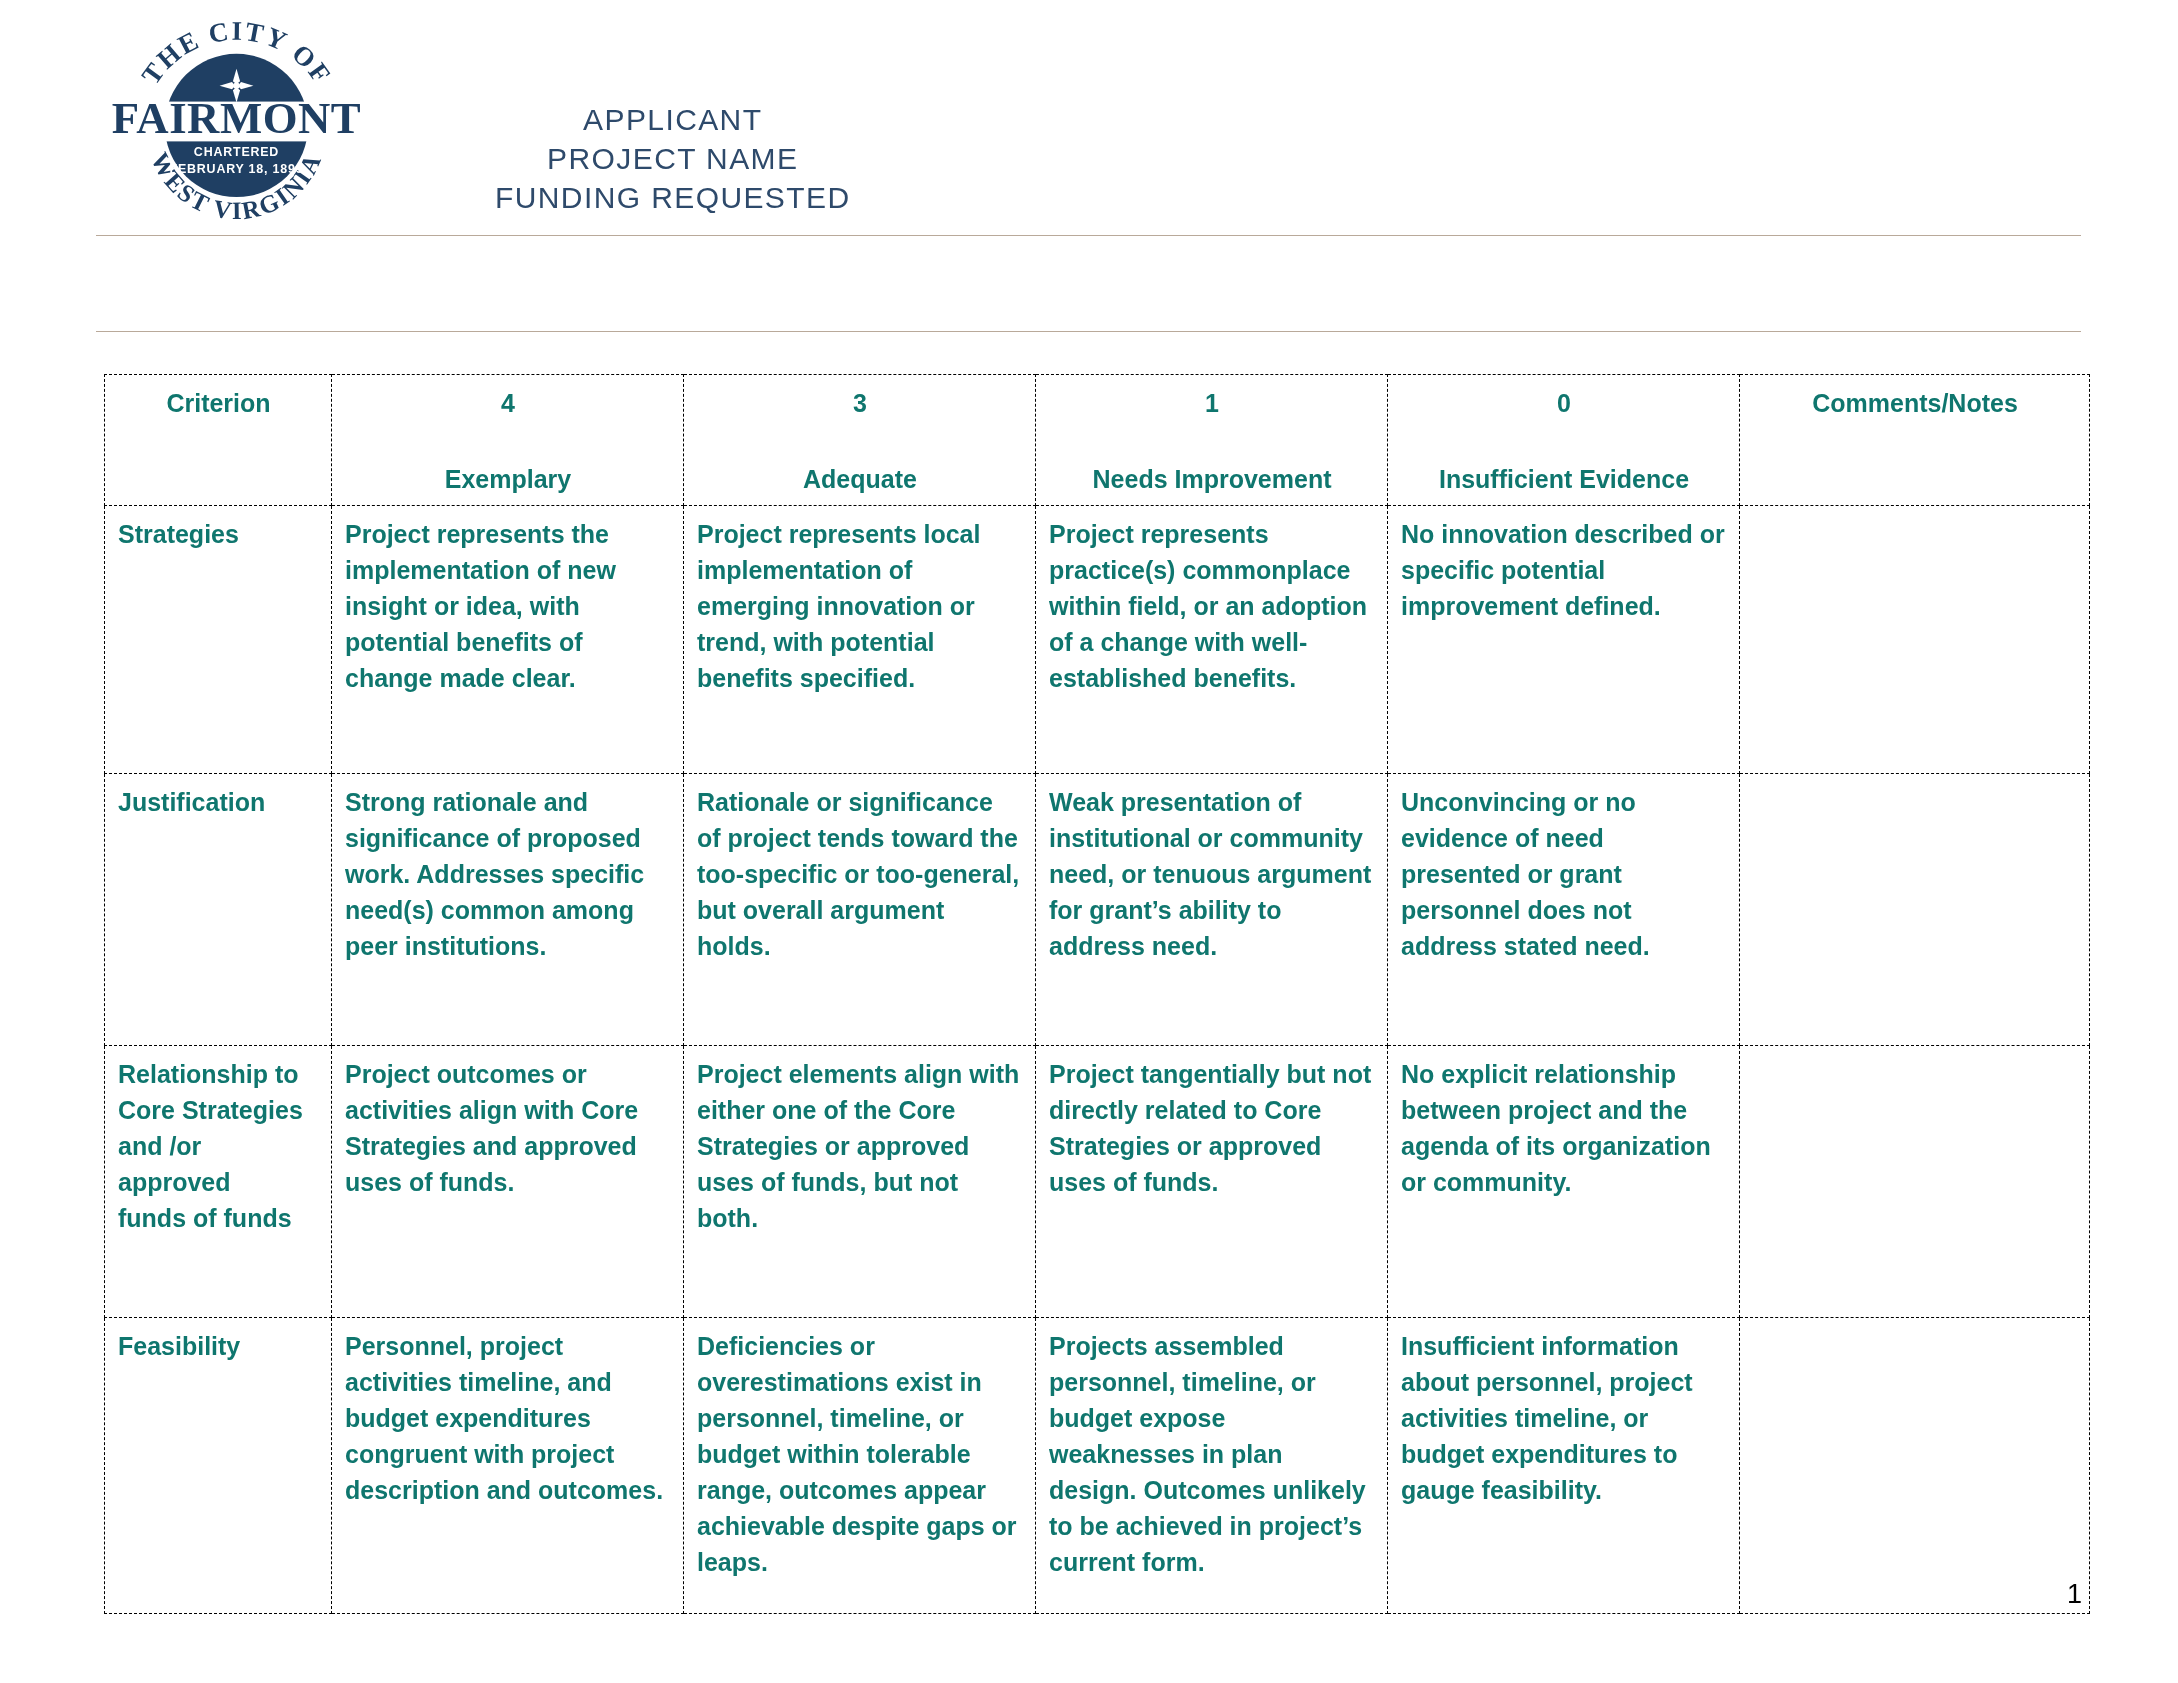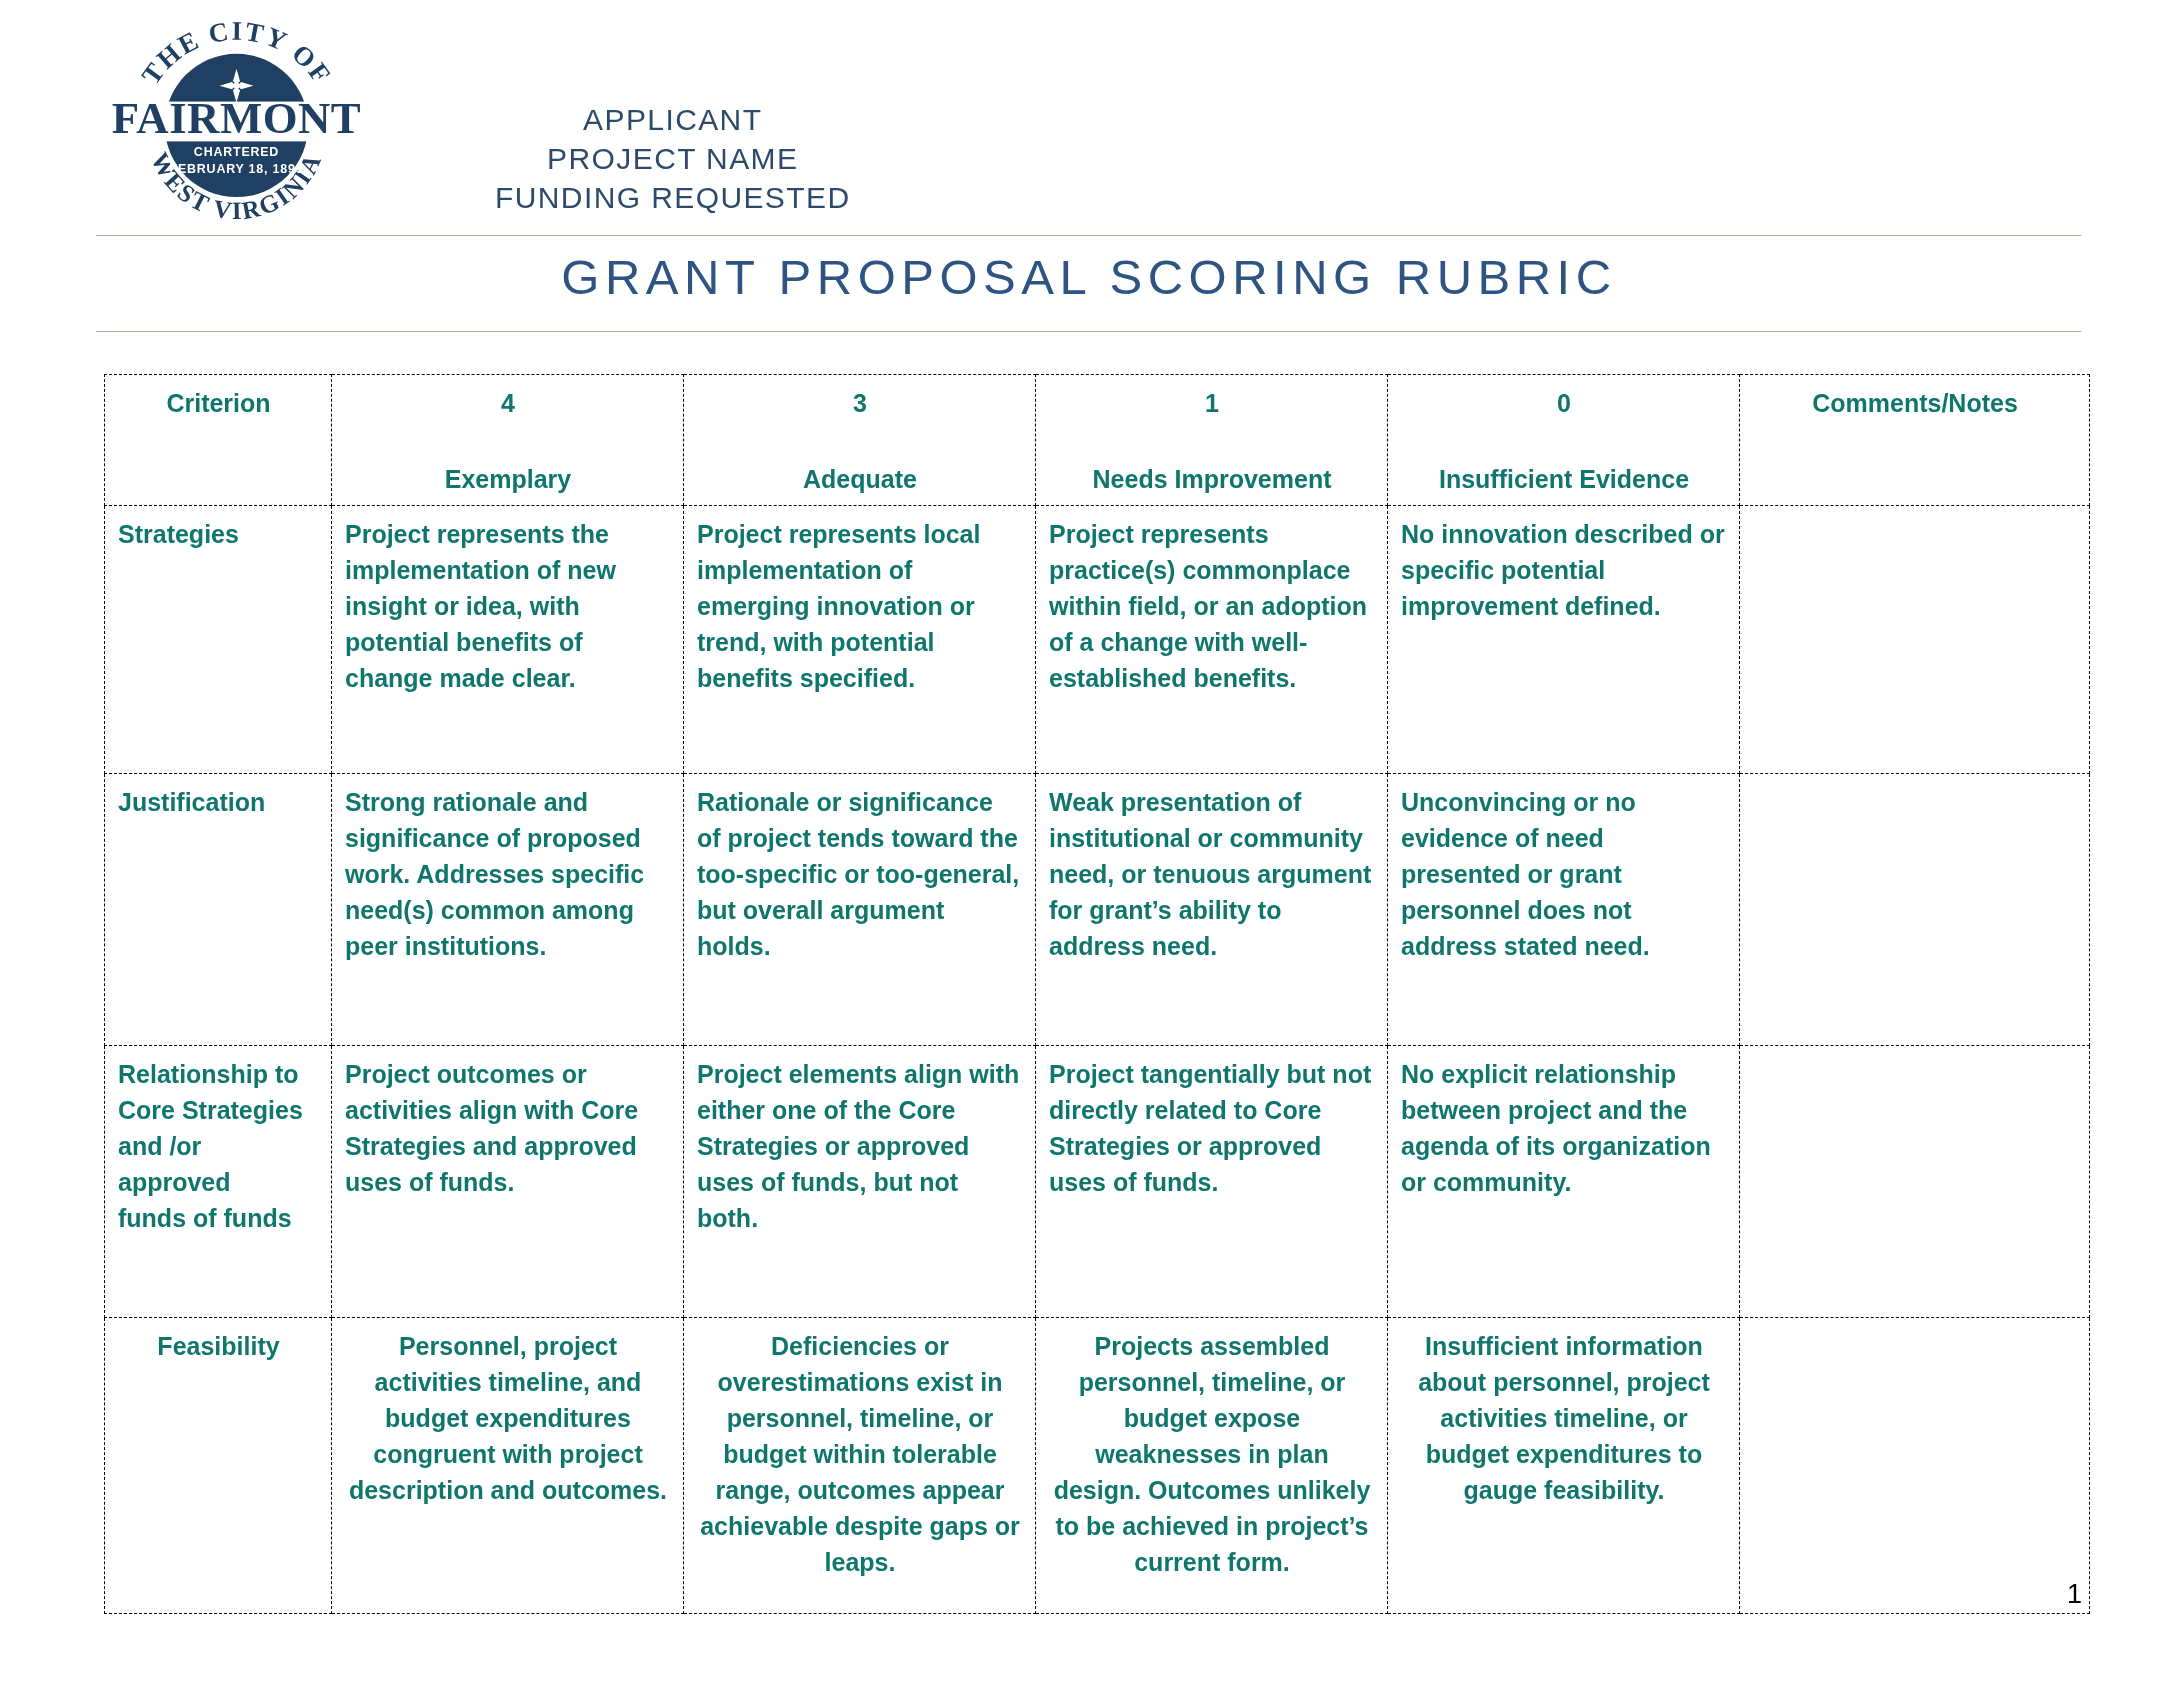--- a/index.html
+++ b/index.html
@@ -110,21 +110,21 @@
   .hdr-sub { display: block; margin-top: 40px; }
   .hdr-single { display: block; }
 
   .col-criterion { width: 227px; }
   .col-score     { width: 352px; }
   .col-comments  { width: 350px; }
 
   .row-innovation td    { height: 247px; }
   .row-justification td { height: 251px; }
   .row-relationship td  { height: 251px; }
-  .row-feasibility td   { height: 275px; text-align: center; }
+  .row-feasibility td   { height: 275px; }
 
   .criterion-cell { white-space: pre-line; }
 
   
   .page-number {
     position: absolute;
     right: 96px;
     top: 1579px;
     font-family: "Liberation Sans", sans-serif;
     font-size: 27px;
@@ -171,21 +171,20 @@
     </div>
 
     <div class="header-lines">
       <div>APPLICANT</div>
       <div>PROJECT NAME</div>
       <div>FUNDING  REQUESTED</div>
     </div>
   </div>
 
   <div class="rule top"></div>
-  <div class="doc-title">GRANT  PROPOSAL SCORING  RUBRIC</div>
   <div class="rule bottom"></div>
 
   <table class="rubric-table">
     <colgroup>
       <col class="col-criterion">
       <col class="col-score">
       <col class="col-score">
       <col class="col-score">
       <col class="col-score">
       <col class="col-comments">

